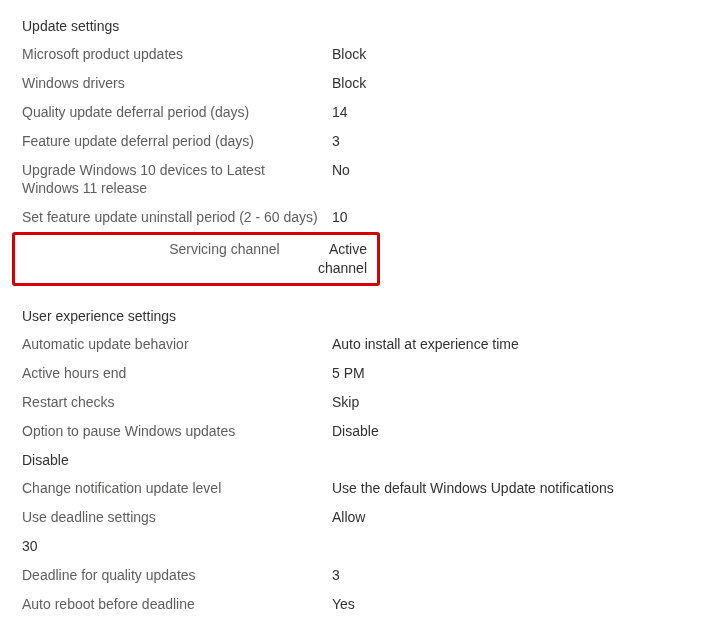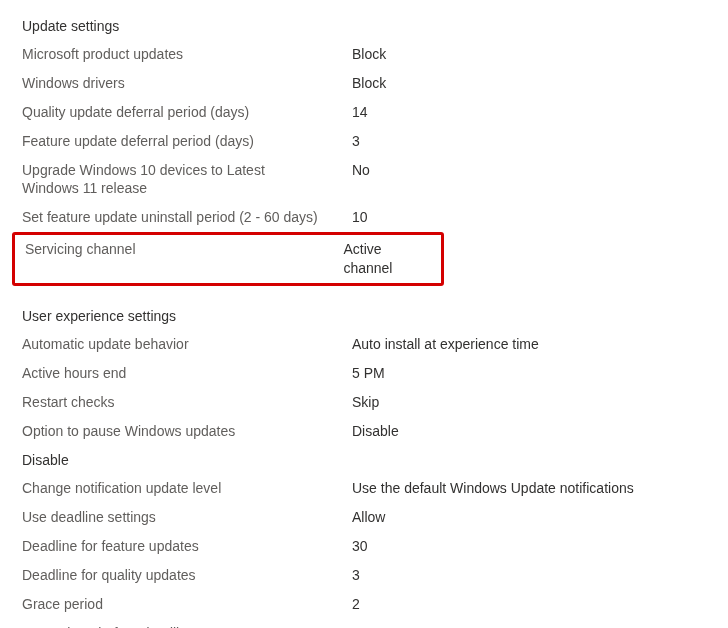--- a/index.html
+++ b/index.html
@@ -17,39 +17,39 @@
       color: #323130;
       padding: 6px 0;
       margin-top: 16px;
     }
     .section-header:first-child { margin-top: 0; }
     .row {
       display: flex;
       align-items: flex-start;
       padding: 5px 0;
       line-height: 1.35;
-      gap: 20px;
     }
     .row .label {
       width: 310px;
       color: #605e5c;
       font-weight: 400;
       padding-right: 10px;
     }
     .row .value {
       color: #323130;
       font-weight: 400;
     }
     .highlighted {
       border: 3px solid #d40000;
       border-radius: 3px;
       margin-left: -10px;
       padding-left: 10px;
       padding-right: 10px;
-      width: 432px;
+      width: 368px;
+      text-align: right;
     }
   </style>
 </head>
 <body>
 
 <div id="content">
     <div class="section-header">Update settings</div>
     <div class="row">
       <div class="label">Microsoft product updates</div>
       <div class="value">Block</div>
@@ -100,28 +100,23 @@
     </div>
     <div class="row">
       <div class="label">Change notification update level</div>
       <div class="value">Use the default Windows Update notifications</div>
     </div>
     <div class="row">
       <div class="label">Use deadline settings</div>
       <div class="value">Allow</div>
     </div>
     <div class="row">
-      <div class="label">Deadline for feature updates</div>
       <div class="value">30</div>
     </div>
     <div class="row">
       <div class="label">Deadline for quality updates</div>
       <div class="value">3</div>
-    </div>
-    <div class="row">
-      <div class="label">Grace period</div>
-      <div class="value">2</div>
     </div>
     <div class="row">
       <div class="label">Auto reboot before deadline</div>
       <div class="value">Yes</div>
     </div>
   </div>
 
 </body></html>

